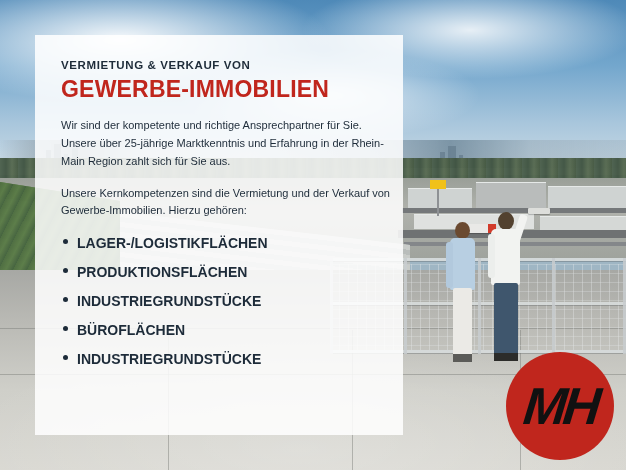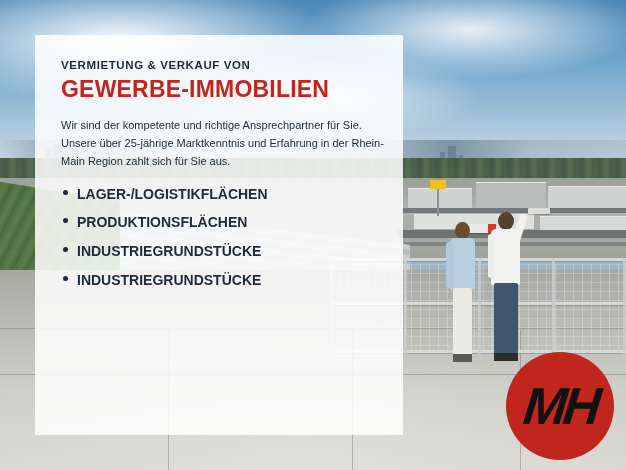--- a/index.html
+++ b/index.html
@@ -379,25 +379,27 @@
       <div class="legs" style="left:6px;  top:71px; width:24px; height:74px; background:#3f566d; border-radius:2px;"></div>
       <div class="legs" style="left:6px;  top:141px; width:24px; height:8px; background:#2c2c2a;"></div>
     </div>
   </div>
 
   <div class="panel">
     <div class="panel-inner">
       <p class="eyebrow">VERMIETUNG &amp; VERKAUF VON</p>
       <h1 class="headline">GEWERBE-IMMOBILIEN</h1>
       <p class="para">Wir sind der kompetente und richtige Ansprechpartner für Sie. Unsere über 25-jährige Marktkenntnis und Erfahrung in der Rhein-Main Region zahlt sich für Sie aus.</p>
+      <p class="para">Unsere Kernkompetenzen sind die Vermietung und der Verkauf von Gewerbe-Immobilien. Hierzu gehören:</p>
 
       <ul class="bullets">
         <li>LAGER-/LOGISTIKFLÄCHEN</li>
         <li>PRODUKTIONSFLÄCHEN</li>
         <li>INDUSTRIEGRUNDSTÜCKE</li>
+        <li>BÜROFLÄCHEN</li>
         <li>INDUSTRIEGRUNDSTÜCKE</li>
       </ul>
 
     </div>
   </div>
 
   <div class="logo">
     <span class="mark">MH</span>
   </div>
 

